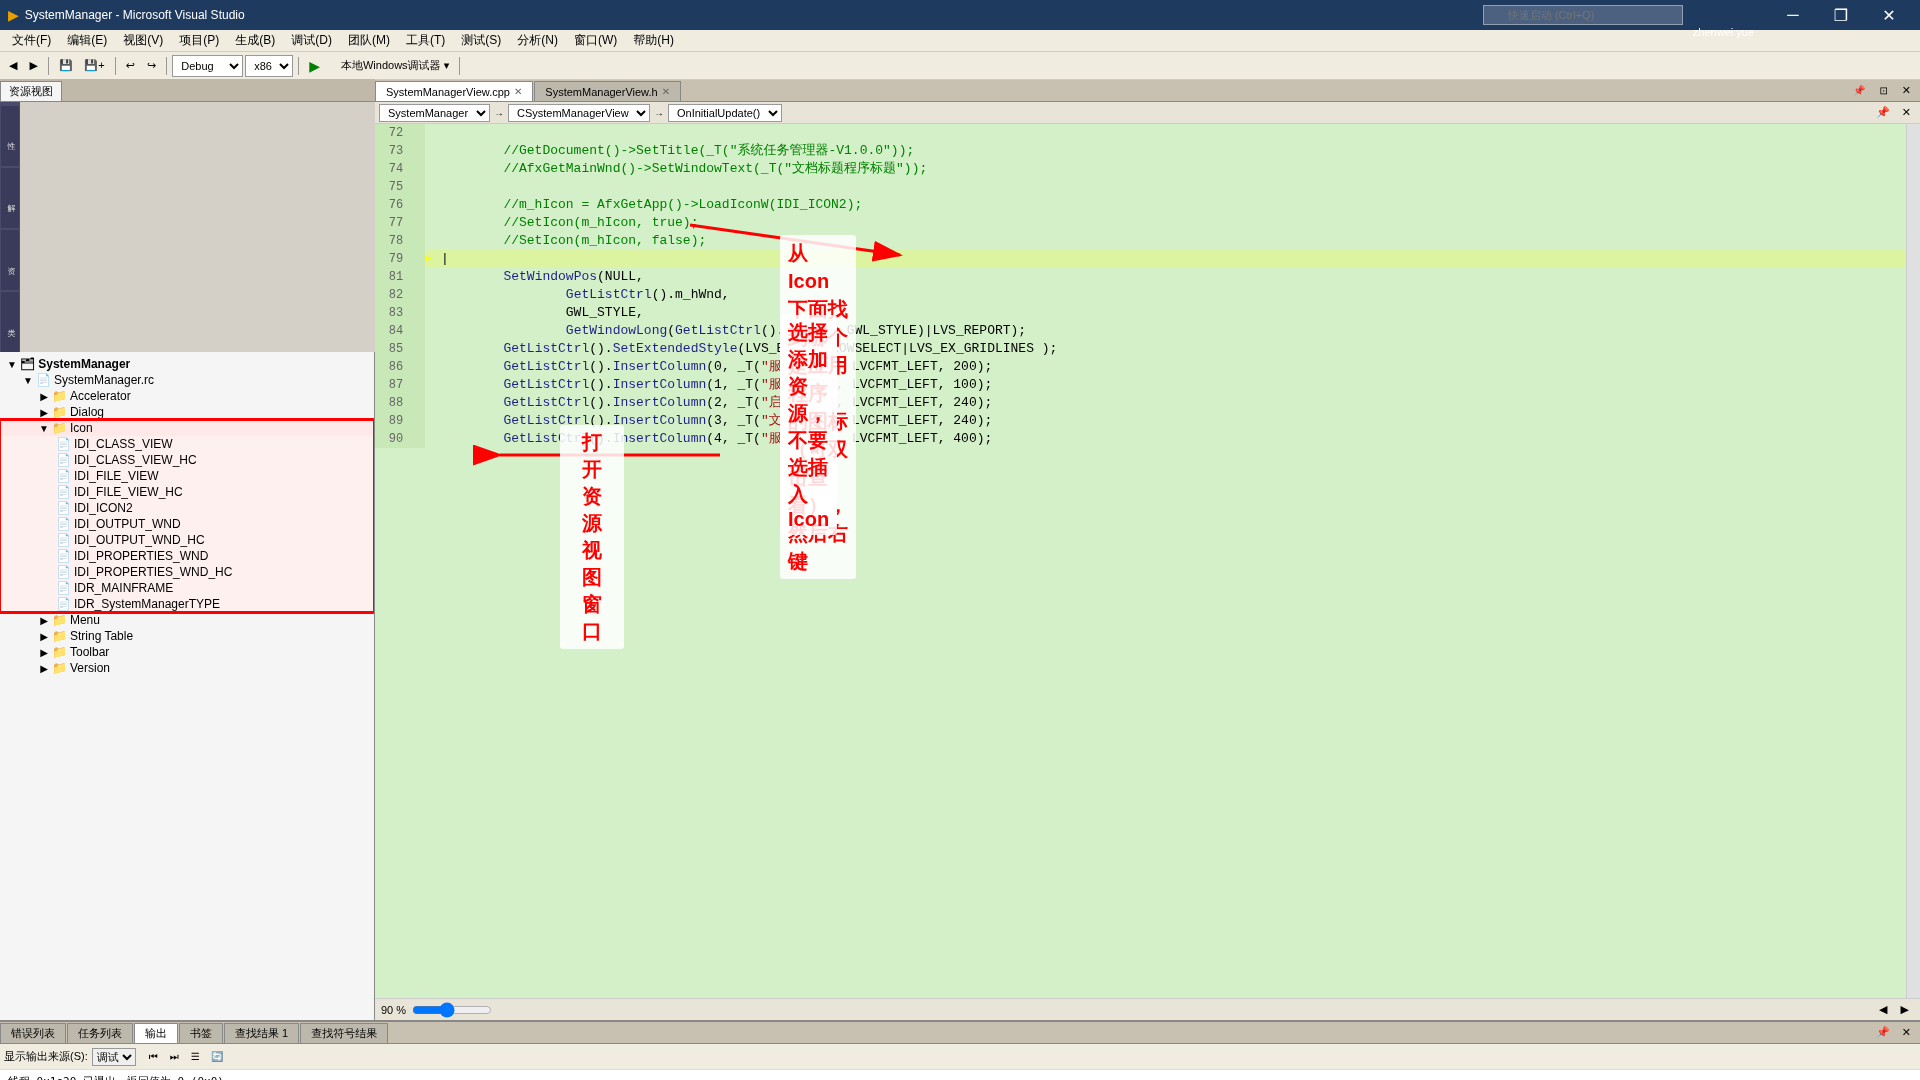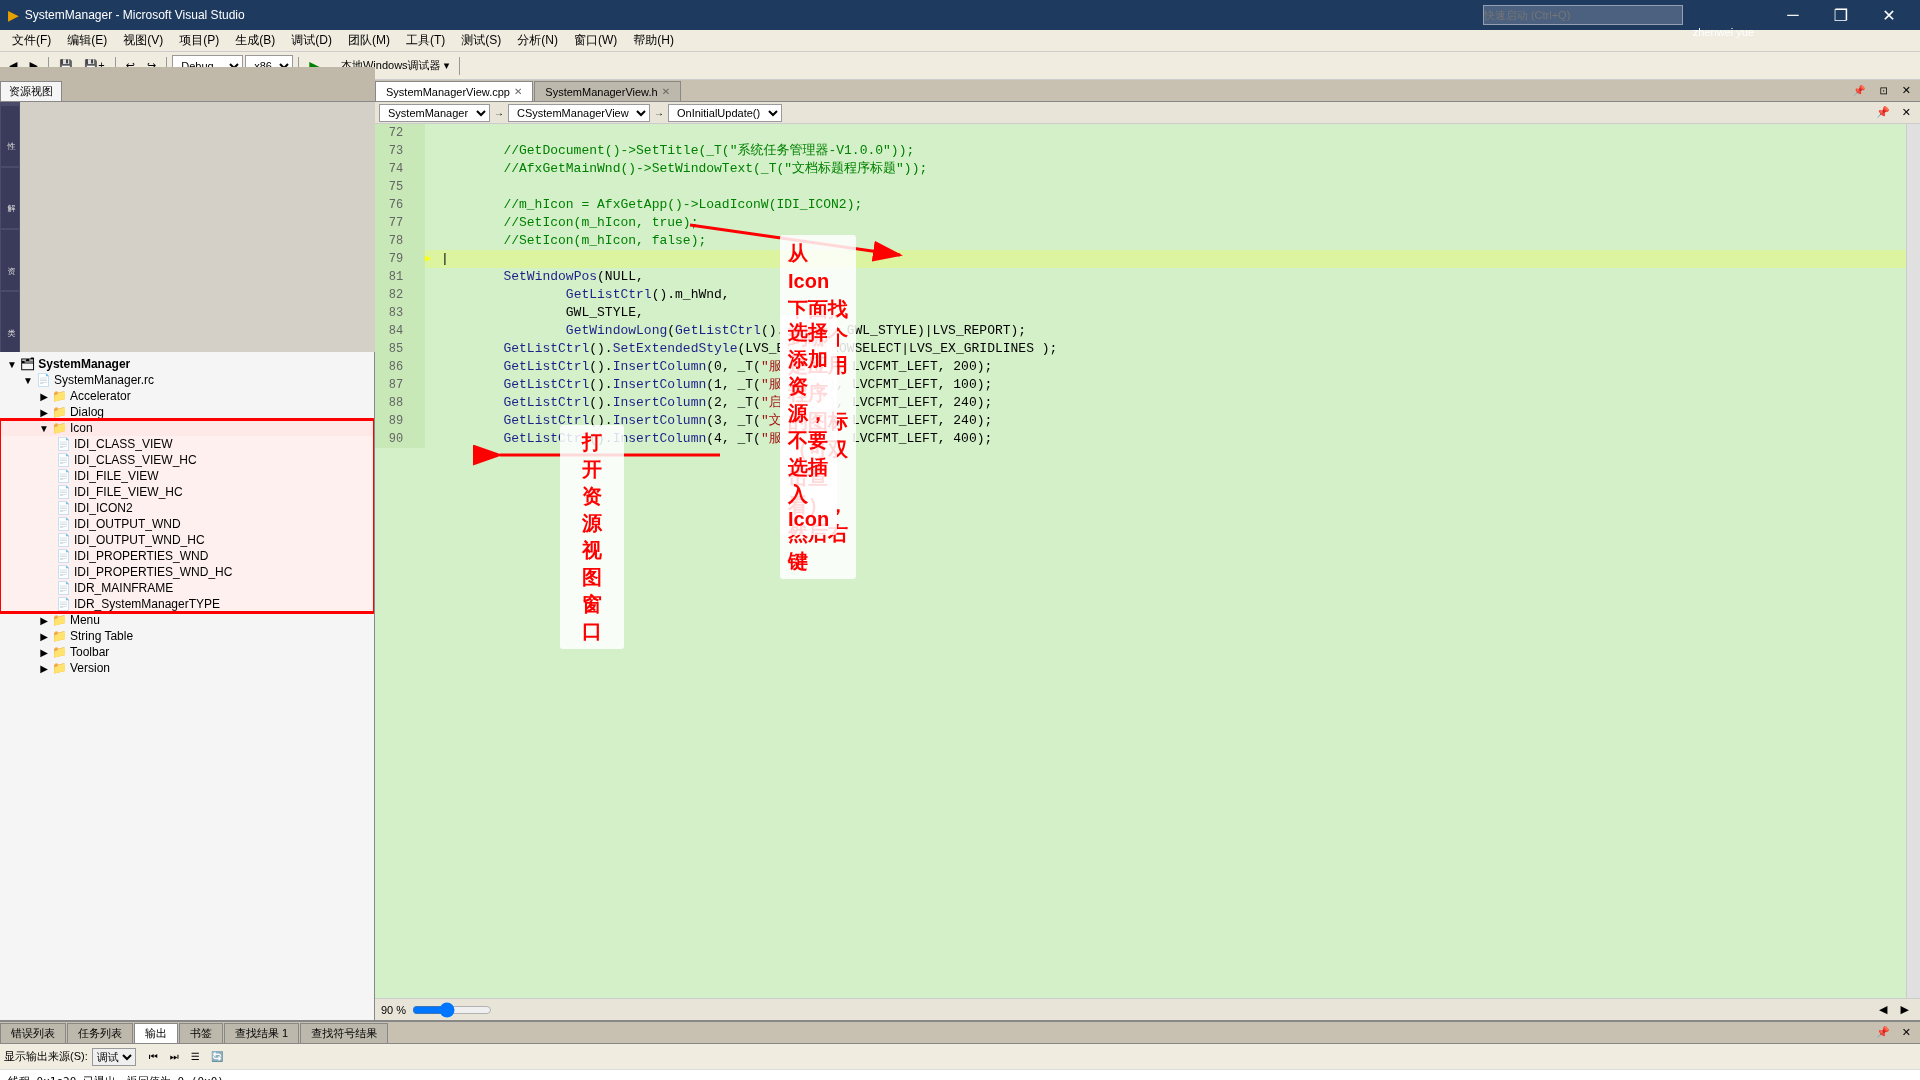--- a/index.html
+++ b/index.html
@@ -12,21 +12,21 @@
       display: flex;
       align-items: center;
       padding: 0 8px;
       color: white;
       font-size: 12px;
     }
     #titlebar .title-icon { margin-right: 6px; color: #e8a000; font-size: 14px; }
     #titlebar .title-text { flex: 1; }
     #titlebar .win-buttons { display: flex; gap: 2px; }
     #titlebar .win-btn { width: 46px; height: 30px; background: transparent; border: none; color: white; cursor: pointer; font-size: 16px; display: flex; align-items: center; justify-content: center; }
-    #titlebar .search-box { background: rgba(255,255,255,0.2); border: 1px solid rgba(255,255,255,0.4); color: white; padding: 3px 0; width: 200px; font-size: 11px; margin-right: 10px; }
+    #titlebar .search-box { background: rgba(255,255,255,0.2); border: 1px solid rgba(255,255,255,0.4); color: white; padding: 3px 24px; width: 200px; font-size: 11px; margin-right: 10px; }
 
     
     #menubar {
       height: 22px;
       background: #f0ece0;
       display: flex;
       align-items: center;
       padding: 0 4px;
       border-bottom: 1px solid #ccc;
       font-size: 12px;
@@ -298,21 +298,21 @@
     <option>x64</option>
   </select>
   <div class="tb-sep"></div>
   <button class="tb-btn" style="color:green; font-size:14px;">▶</button>
   <button class="tb-btn" style="font-size:11px;margin-left:9px;">本地Windows调试器 ▾</button>
   <div class="tb-sep"></div>
 </div>
 
 <div id="editor-tabs-bar">
 
-  <div style="width:375px; background:#c0b8a8; height:34px; display:flex; align-items:flex-end; flex-shrink:0;">
+  <div style="width:375px; background:#c0b8a8; height:22px; display:flex; align-items:flex-end; flex-shrink:0;">
     <div class="left-tab active" style="font-size:11px;">资源视图</div>
   </div>
 
   <div class="editor-tab active">
     <span>SystemManagerView.cpp</span>
     <span class="close-tab">✕</span>
   </div>
   <div class="editor-tab">
     <span>SystemManagerView.h</span>
     <span class="close-tab">✕</span>

